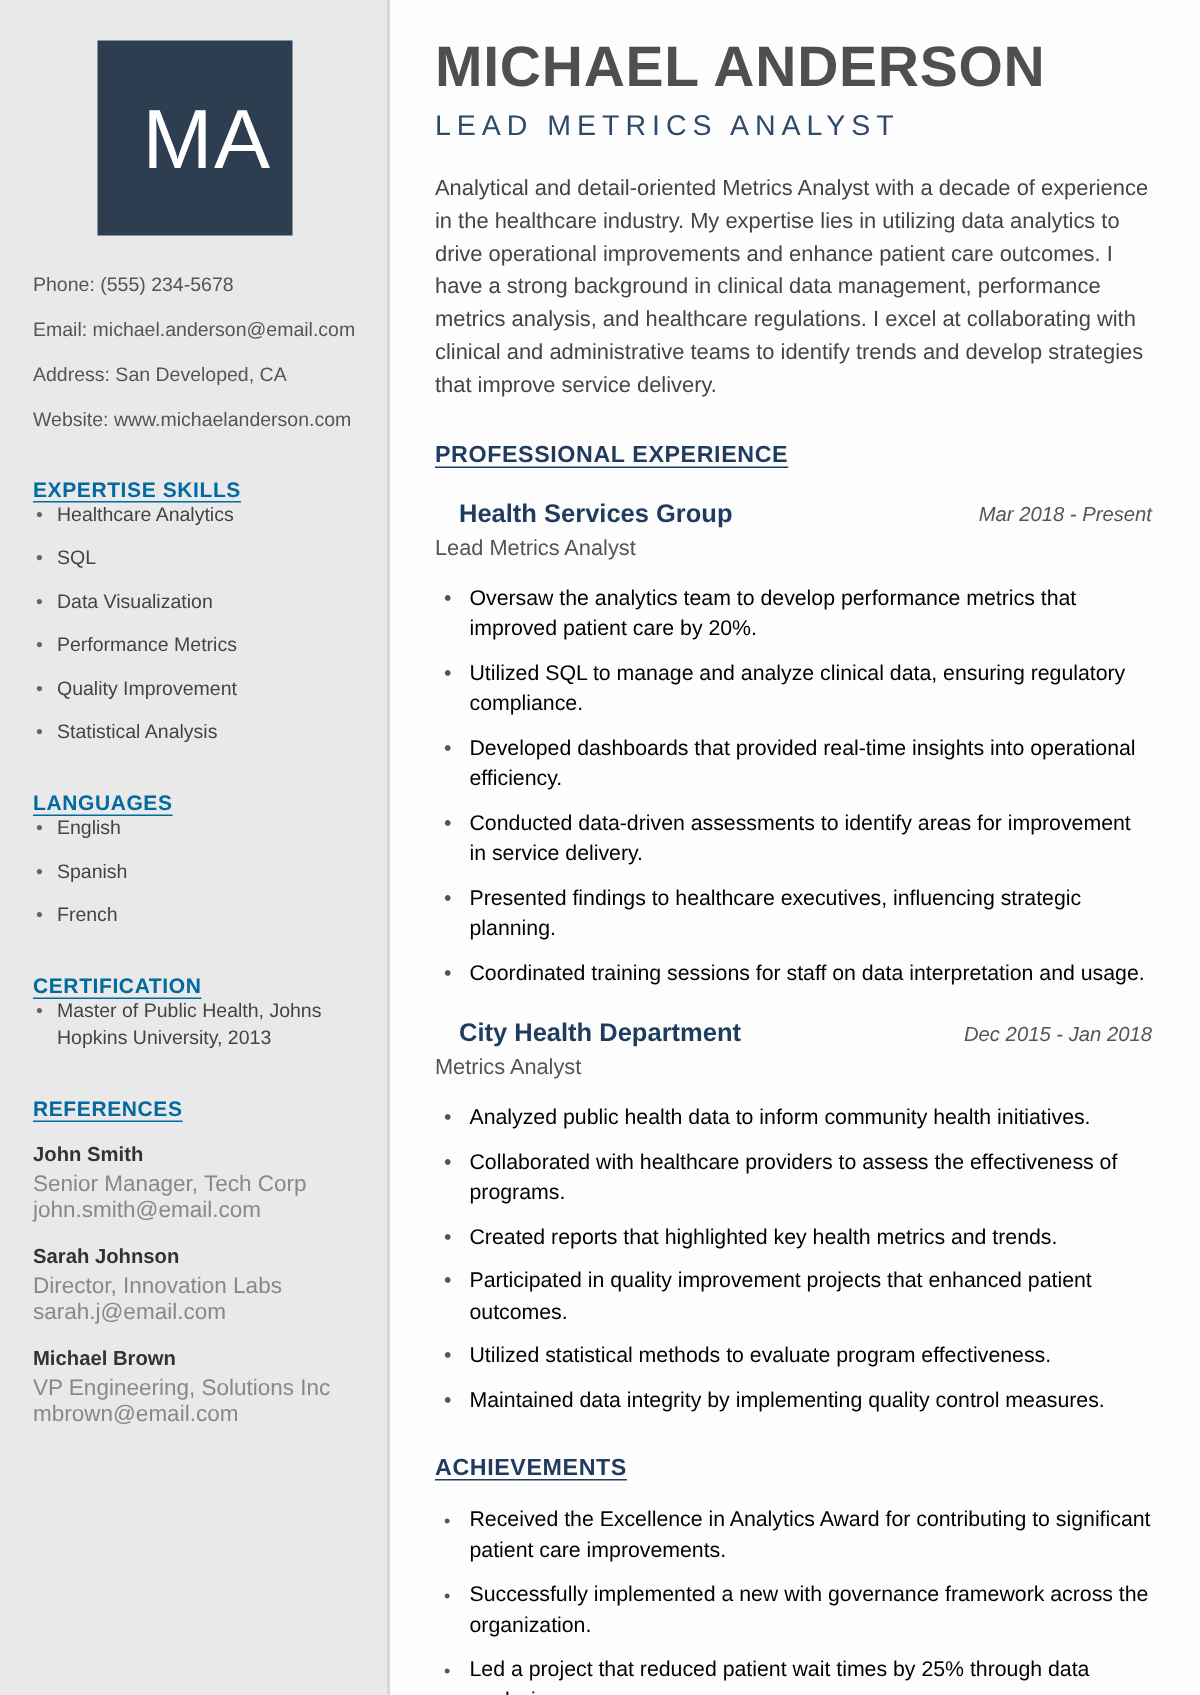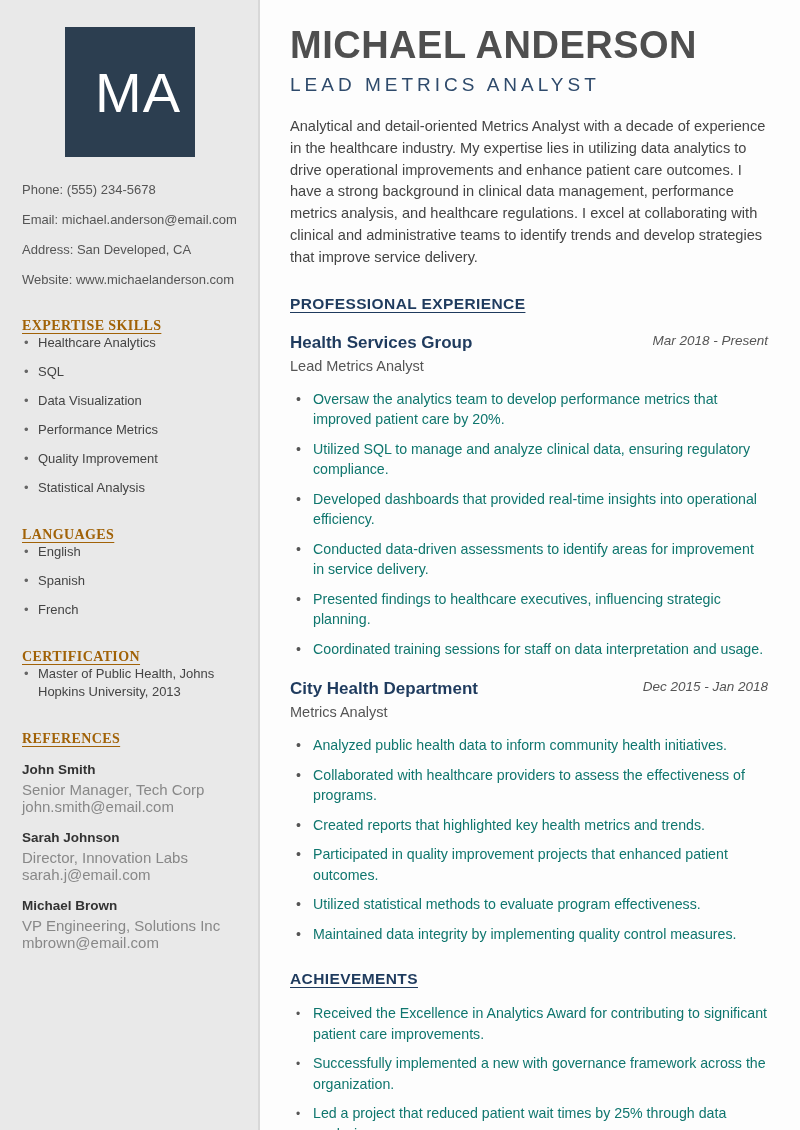--- a/index.html
+++ b/index.html
@@ -33,27 +33,26 @@
   }
   .contact { margin-top: 24px; }
   .contact-line {
     font-size: 13px;
     color: #555555;
     margin-bottom: 13px;
     line-height: 17px;
   }
   .side-section { margin-top: 30px; }
   .side-heading {
-    color: #a16207;
+    color: #0369a1;
     font-size: 14px;
     font-weight: bold;
     letter-spacing: 0.4px;
     text-decoration: underline;
     text-underline-offset: 3px;
-    font-family: Liberation Serif, serif;
   }
   ul.side-list { list-style: none; }
   ul.side-list li {
     font-size: 13px;
     color: #444444;
     margin-bottom: 11px;
     padding-left: 16px;
     position: relative;
     line-height: 18px;
   }
@@ -95,28 +94,28 @@
   .main-section { margin-top: 26px; }
   .main-heading {
     color: #1f3b5e;
     font-size: 15.5px;
     font-weight: bold;
     letter-spacing: 0.4px;
     text-decoration: underline;
     text-underline-offset: 3px;
   }
   .job { margin-top: 20px; }
-  .job-header { display: flex; justify-content: space-between; align-items: flex-start; }
+  .job-header { display: flex; justify-content: space-between; align-items: center; margin-left: 16px; }
   .company { font-size: 17px; font-weight: bold; color: #1f3b5e; }
   .dates { font-size: 13.5px; font-style: italic; color: #555555; }
   .role { margin-top: 5px; font-size: 14.5px; color: #555555; }
   ul.main-list { list-style: none; margin-top: 15px; }
   ul.main-list li {
     font-size: 14.2px;
-    color: #0f766e;
+    color: #000000;
     line-height: 20.5px;
     margin-bottom: 9px;
     padding-left: 23px;
     position: relative;
   }
   ul.main-list li::before {
     content: "•";
     position: absolute;
     left: 6px;
     color: #555555;

